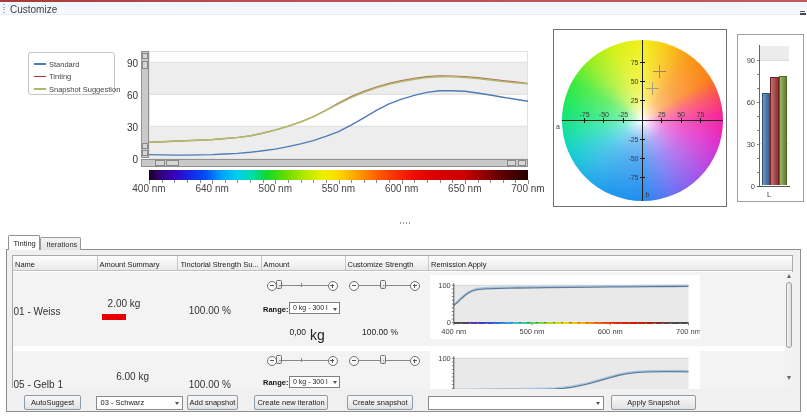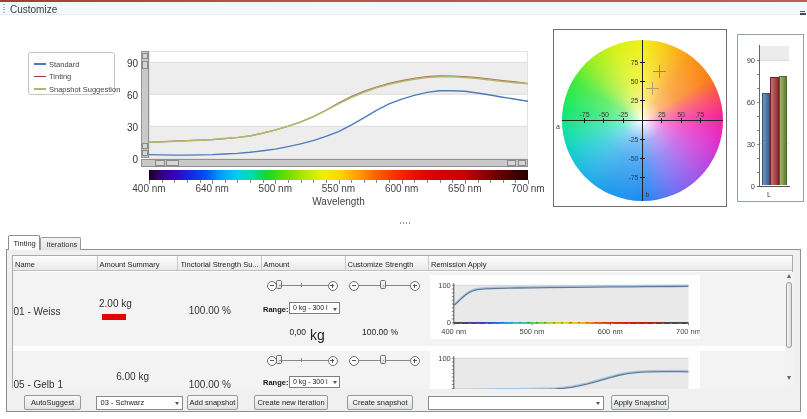--- a/index.html
+++ b/index.html
@@ -96,21 +96,20 @@
     <div style="position:absolute;left:515.4px;top:179.5px;width:1px;height:3px;background:#8a8a8a"></div>
     <div style="position:absolute;left:528.0px;top:179.5px;width:1px;height:4px;background:#8a8a8a"></div>
 <div class="t8" style="left:520px;top:183px;opacity:0">x</div>
 <div class="t8" style="left:131.0px;top:183px;width:36px;text-align:center;color:#444">400 nm</div>
     <div class="t8" style="left:194.2px;top:183px;width:36px;text-align:center;color:#444">640 nm</div>
     <div class="t8" style="left:257.3px;top:183px;width:36px;text-align:center;color:#444">500 nm</div>
     <div class="t8" style="left:320.5px;top:183px;width:36px;text-align:center;color:#444">550 nm</div>
     <div class="t8" style="left:383.7px;top:183px;width:36px;text-align:center;color:#444">600 nm</div>
     <div class="t8" style="left:446.8px;top:183px;width:36px;text-align:center;color:#444">650 nm</div>
     <div class="t8" style="left:510.0px;top:183px;width:36px;text-align:center;color:#444">700 nm</div>
-<div style="position:absolute;left:149px;top:196px;width:379px;text-align:center;font-size:10px;color:#444">Wavelength</div>
 
 <div style="position:absolute;left:553px;top:28.5px;width:174px;height:178px;border:1px solid #6f6f6f;background:#fff"></div>
 <div style="position:absolute;left:562.0px;top:39.5px;width:161px;height:161px;border-radius:50%;background:conic-gradient(from 0deg, #f2ee00, #f8c300 5%, #fa9000 10%, #fa7300 16%, #fb3f43 19.5%, #f50f8e 24%, #dd1bc8 29.5%, #9b45e8 37.5%, #5b64f2 44%, #0c80ee 50%, #0a90ea 57%, #0fa8e6 62.5%, #00c8cc 68%, #00dc9a 72.5%, #00e55c 77%, #2ae72c 83%, #8fec0c 88.5%, #d5f000 94.5%, #f2ee00)"></div>
 <div style="position:absolute;left:562.0px;top:39.5px;width:161px;height:161px;border-radius:50%;background:radial-gradient(circle, rgba(255,255,255,1) 0%, rgba(255,255,255,0.75) 8%, rgba(255,255,255,0.48) 18%, rgba(255,255,255,0.3) 35%, rgba(255,255,255,0.18) 55%, rgba(255,255,255,0.07) 72%, rgba(255,255,255,0) 86%)"></div>
 <div style="position:absolute;left:562.0px;top:119.5px;width:161px;height:1px;background:#222"></div>
 <div style="position:absolute;left:642.0px;top:39.5px;width:1px;height:161px;background:#222"></div>
 <div class="wt" style="left:584.1px;top:117.5px"></div>
     <div class="wt" style="left:603.4px;top:117.5px"></div>
     <div class="wt" style="left:622.7px;top:117.5px"></div>
     <div class="wt" style="left:661.3px;top:117.5px"></div>
@@ -187,21 +186,21 @@
 </div>
 <div class="t8" style="left:15px;top:259.5px;color:#222;font-size:7.5px">Name</div>
 <div class="t8" style="left:99.5px;top:259.5px;color:#222;font-size:7.5px">Amount Summary</div>
 <div class="t8" style="left:180.5px;top:259.5px;color:#222;font-size:7.5px;width:79px;overflow:hidden">Tinctorial Strength Su...</div>
 <div class="t8" style="left:263.5px;top:259.5px;color:#222;font-size:7.5px">Amount</div>
 <div class="t8" style="left:347.5px;top:259.5px;color:#222;font-size:7.5px">Customize Strength</div>
 <div class="t8" style="left:431px;top:259.5px;color:#222;font-size:7.5px">Remission Apply</div>
 
 <div style="position:absolute;left:13px;top:272px;width:772px;height:74px;background:#f3f3f3"></div>
 <div class="t8" style="left:13.5px;top:305.5px;color:#333">01 - Weiss</div>
-<div class="t8" style="left:99px;top:298px;width:50px;text-align:left;color:#333">2.00 kg</div>
+<div class="t8" style="left:99px;top:298px;width:50px;text-align:center;color:#333">2.00 kg</div>
 <div style="position:absolute;left:102px;top:314px;width:23.5px;height:6px;background:#e80000"></div>
 <div class="t8" style="left:181px;top:304.5px;width:50px;text-align:right;color:#333">100.00 %</div>
 <div style="position:absolute;left:267px;top:280.5px;width:8px;height:8px;border:1px solid #707070;border-radius:50%;background:#fdfdfd;box-sizing:content-box">
       <i style="position:absolute;left:1.5px;top:3.5px;width:4px;height:1px;background:#555"></i>
     </div>
     <div style="position:absolute;left:277px;top:285.0px;width:51px;height:1px;background:#888"></div>
     <div style="position:absolute;left:301px;top:283.0px;width:1px;height:4px;background:#888"></div>
     <div style="position:absolute;left:276px;top:280.0px;width:6px;height:9px;border:1px solid #6e6e6e;border-radius:1.5px;background:linear-gradient(#fafafa,#dcdcdc)">
       <i style="position:absolute;left:2px;top:3.5px;width:1.5px;height:1.5px;background:#999"></i>
     </div>
@@ -322,14 +321,14 @@
 
 <div style="position:absolute;left:7px;top:389px;width:793px;height:22px;background:#f0f0f0"></div>
 <div class="btn" style="left:24px;top:395px;width:57px">AutoSuggest</div>
 <div class="combo" style="left:95.5px;top:395.5px;width:87.5px">03 - Schwarz<span class="arr"></span></div>
 <div class="btn" style="left:187px;top:395px;width:51px">Add snapshot</div>
 <div class="btn" style="left:254px;top:395px;width:74px">Create new iteration</div>
 <div class="btn" style="left:347px;top:395px;width:66px">Create snapshot</div>
 <div class="combo" style="left:428px;top:395.5px;width:176px">
       <span class="arr"></span>
     </div>
-<div class="btn" style="left:611px;top:395px;width:58px">Apply Snapshot</div>
+<div class="btn" style="left:611px;top:395px;width:85px">Apply Snapshot</div>
 
 </div>
 </body></html>

